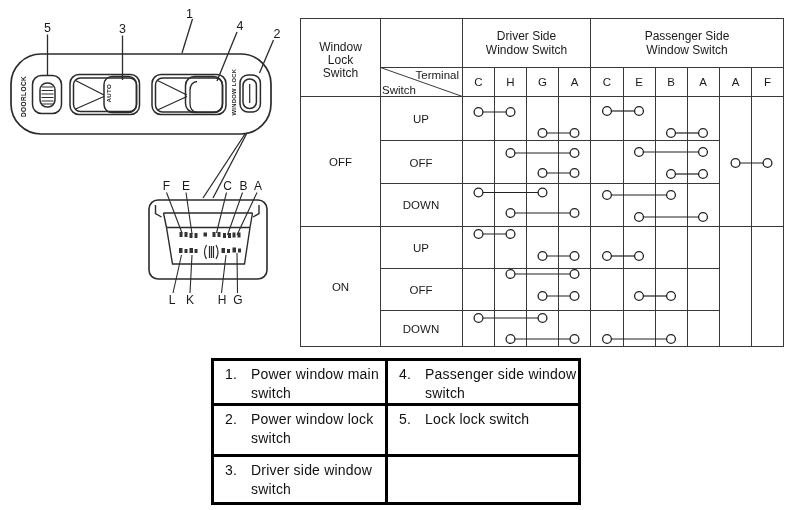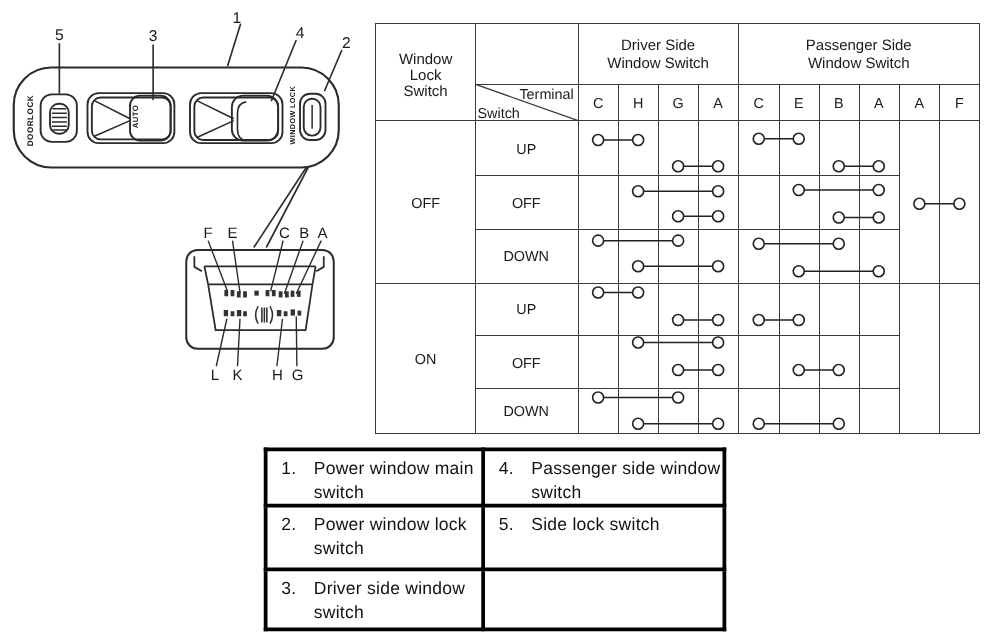--- a/index.html
+++ b/index.html
@@ -282,21 +282,21 @@
 <td style="height:48px">
             <div class="cell">
               <span class="num">2.</span>
               <span>Power window lock<br>switch</span>
             </div>
           </td>
 
 <td>
             <div class="cell">
               <span class="num">5.</span>
-              <span>Side lock switch</span>
+              <span>Lock lock switch</span>
             </div>
           </td>
 </tr>
 <tr>
 
 <td style="height:45px">
             <div class="cell">
               <span class="num">3.</span>
               <span>Driver side window<br>switch</span>
             </div>

